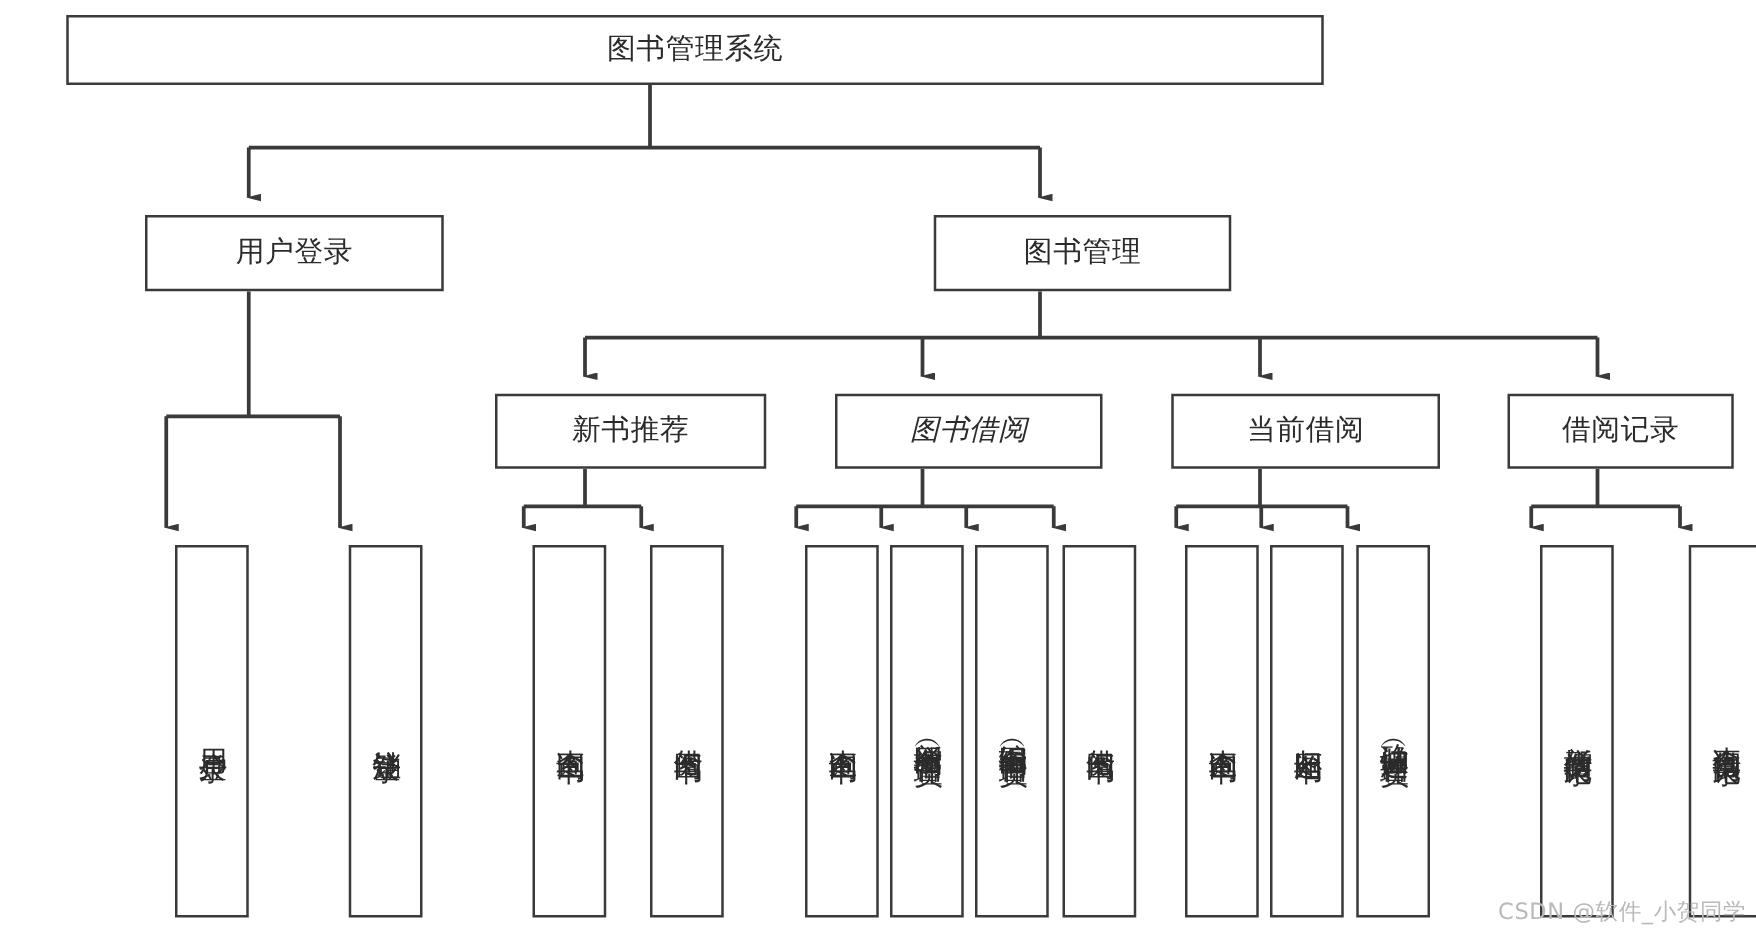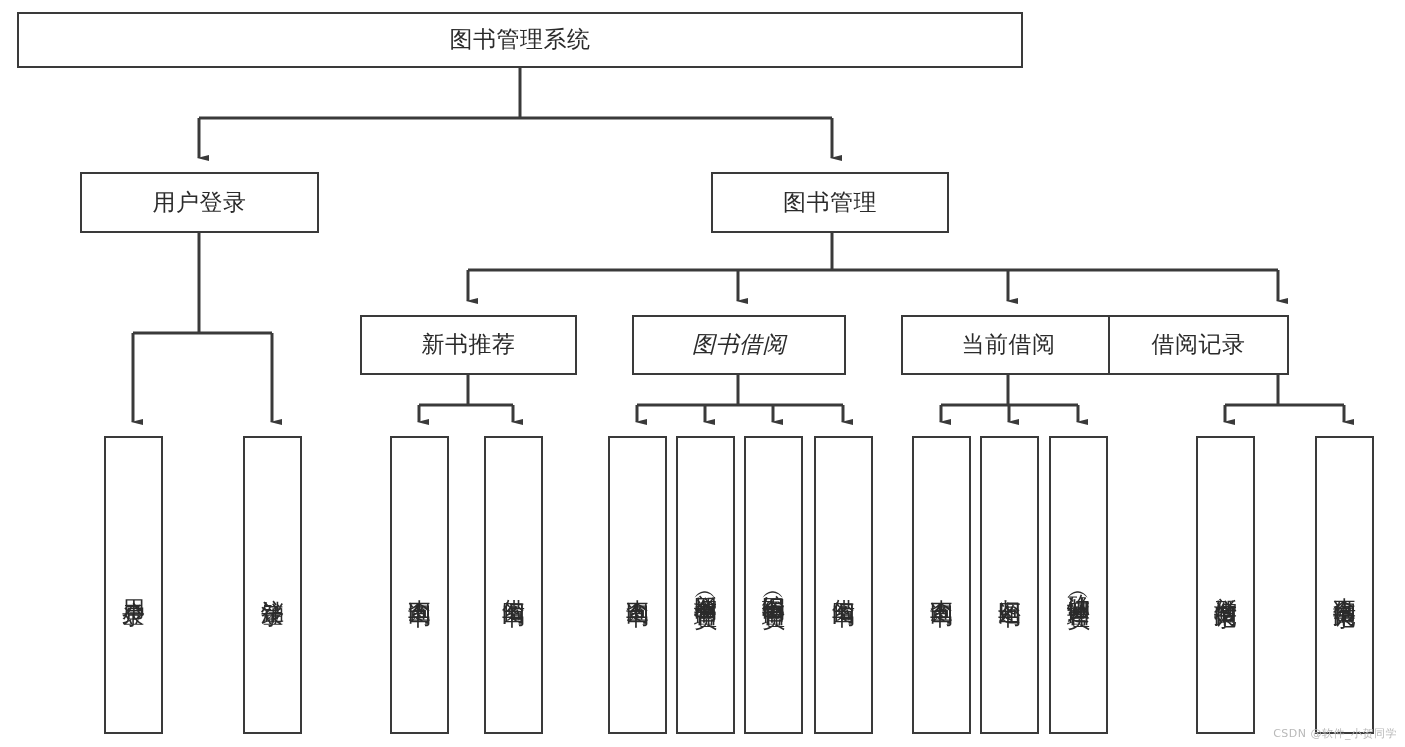--- a/index.html
+++ b/index.html
@@ -28,20 +28,21 @@
   }
   .node {
     position: absolute;
     box-sizing: border-box;
     background: #ffffff;
     border: 2px solid #3a3a3a;
     display: flex;
     align-items: center;
     justify-content: center;
     z-index: 2;
+    margin-left: 36px;
   }
   .node .label {
     color: #2b2b2b;
     font-size: 23px;
     line-height: 1.18;
     letter-spacing: 0.5px;
     white-space: nowrap;
     text-align: center;
   }
   .node.leaf {
@@ -54,21 +55,21 @@
     white-space: pre;
     line-height: 1.18;
     letter-spacing: 2px;
     font-size: 23px;
     max-height: 282px;
   }
   #watermark {
     position: absolute;
     right: 8px;
     bottom: 6px;
-    font-size: 11px;
+    font-size: 18px;
     color: #b9b9b9;
     letter-spacing: 0.5px;
     z-index: 5;
     white-space: nowrap;
   }
 </style>
 </head>
 <body>
 
 <div id="canvas">
@@ -136,21 +137,21 @@
 
   <div class="node" style="left:360px; top:315px; width:217px; height:60px;">
     <span class="label">新书推荐</span>
   </div>
   <div class="node" style="left:632px; top:315px; width:214px; height:60px;font-style:italic;">
     <span class="label">图书借阅</span>
   </div>
   <div class="node" style="left:901px; top:315px; width:215px; height:60px;justify-content:center;">
     <span class="label">当前借阅</span>
   </div>
-  <div class="node" style="left:1108px; top:315px; width:181px; height:60px;">
+  <div class="node" style="left:1170px; top:315px; width:181px; height:60px;">
     <span class="label">借阅记录</span>
   </div>
 
   <div class="node leaf" style="left:104px; top:436px; width:59px; height:298px;">
     <span class="label">用户登录</span>
   </div>
   <div class="node leaf" style="left:243px; top:436px; width:59px; height:298px;">
     <span class="label">注销登录</span>
   </div>
 

